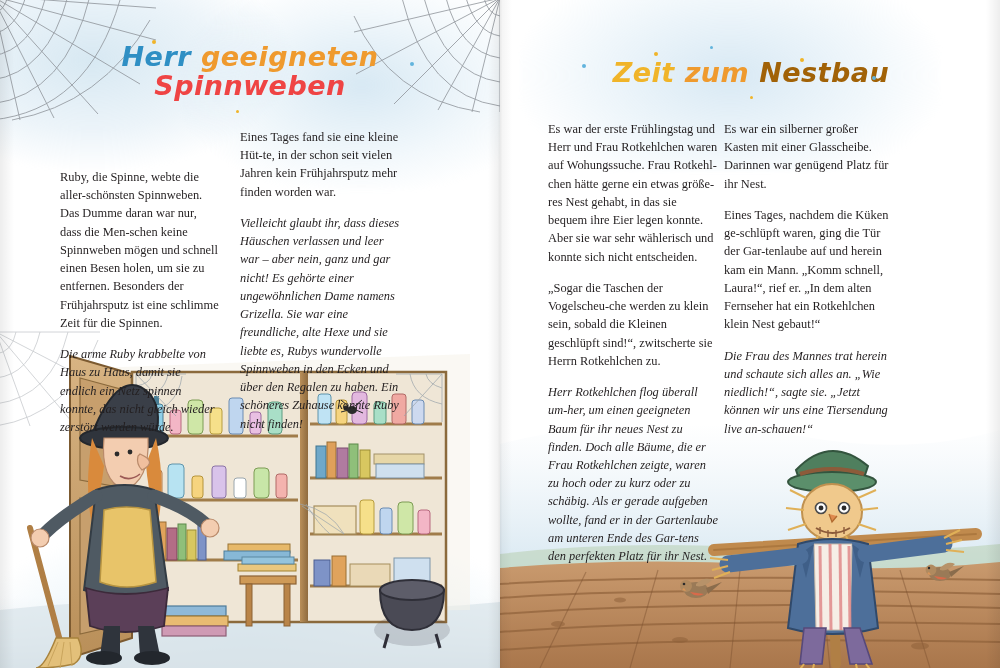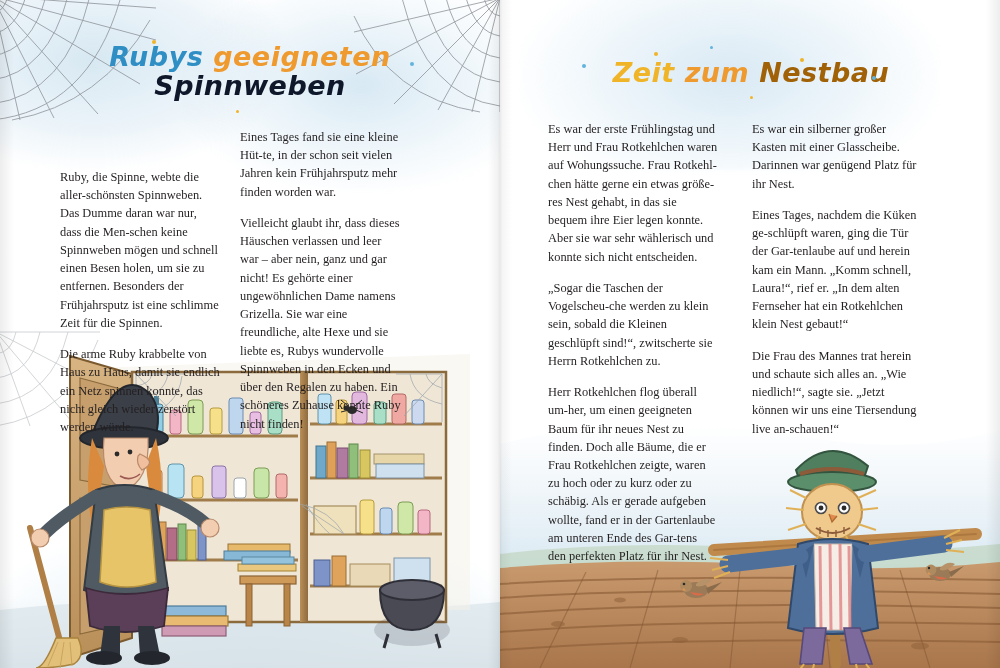--- a/index.html
+++ b/index.html
@@ -105,21 +105,21 @@
   .heading-left {
     left: 60px; top: 42px; width: 380px;
     font-size: 27px;
   }
   .heading-right {
     left: 36px; top: 58px; width: 430px;
     font-size: 27px;
   }
   .t-blue   { color: #2f8fc4; }
   .t-orange { color: #ef9a2e; }
-  .t-gray   { color: #0f172a; text-align: center; }
+  .t-gray   { color: #ef4444; text-align: center; }
   .t-yellow { color: #f0b429; font-style: italic; }
   .t-dblue  { color: #a16207; text-align: center; }
 
   
   .spark {
     position: absolute;
     border-radius: 50%;
     z-index: 13;
     pointer-events: none;
   }
@@ -128,26 +128,26 @@
   .col {
     position: absolute;
     font-family: "Liberation Serif", serif;
     font-size: 12.4px;
     line-height: 1.47;
     color: #231f20;
     text-align: left;
     z-index: 11;
   }
   .col p { margin: 0 0 13px 0; }
-  .col p:last-child { margin-bottom: 0; }
+  .col p:last-child { margin-bottom: 0; font-style: italic; }
 
   .l-col1 { left: 60px;  top: 128px; width: 160px; margin-top: 40px; }
   .l-col2 { left: 240px; top: 128px; width: 162px; }
   .r-col1 { left: 48px;  top: 120px; width: 170px; }
-  .r-col2 { left: 252px; top: 120px; width: 170px; }
+  .r-col2 { left: 224px; top: 120px; width: 170px; }
 
   
   .illo { position: absolute; pointer-events: none; }
 
   
   .cupboard-scene { left: 0; bottom: 0; width: 500px; height: 330px; z-index: 8; }
 
   
   .field-scene { left: 0; bottom: 0; width: 500px; height: 290px; z-index: 8; }
 
@@ -218,21 +218,21 @@
             <path d="M2 24 Q18 22 22 2"></path>
             <path d="M2 48 Q36 44 46 2"></path>
             <path d="M2 74 Q58 66 74 2"></path>
             <path d="M2 96 Q76 84 104 10"></path>
           </g>
         </svg>
       </div>
 
       <div class="heading heading-left">
         <div>
-          <span class="w t-blue">Rubys</span>
+          <span class="w t-blue">Herr</span>
           <span class="w t-orange">geeigneten</span>
         </div>
         <div>
           <span class="w t-gray">Spinnweben</span>
         </div>
       </div>
 
       <div class="spark" style="left:152px; top:40px; width:4px; height:4px; background:#f0b429;"></div>
       <div class="spark" style="left:410px; top:62px; width:4px; height:4px; background:#62b4dd;"></div>
       <div class="spark" style="left:236px; top:110px; width:3px; height:3px; background:#f0b429;"></div>

